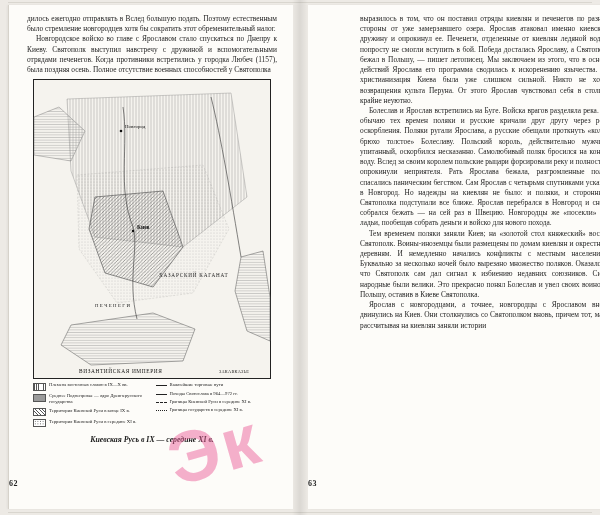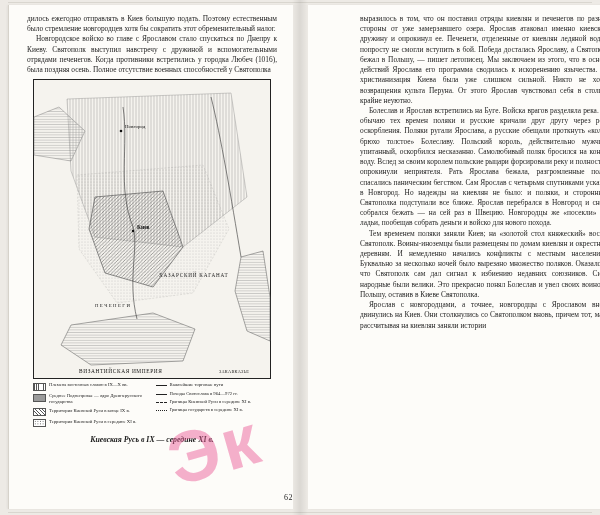--- a/index.html
+++ b/index.html
@@ -41,22 +41,22 @@
   .line-solid{border-top:1.4px solid #222;}
   .line-arrow{border-top:1px solid #222;}
   .line-dashed{border-top:1.2px dashed #222;}
   .line-dashdot{border-top:1.2px dotted #222;}
   .legend-label{display:block;}
   .map-caption{
     text-align:center;font-style:italic;font-weight:bold;
     font-size:7.8px;margin-top:5px;
   }
   .pagenum{
-    position:absolute;bottom:7px;left:0;right:0;
-    text-align:right;font-size:8px;letter-spacing:0.5px;
+    position:absolute;bottom:21px;left:0;right:0;
+    text-align:left;font-size:8px;letter-spacing:0.5px;font-weight:bold;
   }
   .watermark{
     position:absolute;left:168px;top:408px;
     font-family:"Liberation Sans","DejaVu Sans",sans-serif;
     font-size:72px;font-weight:bold;letter-spacing:3px;
     color:rgba(235,92,150,0.48);
     transform:rotate(-16deg);
     pointer-events:none;z-index:5;
   }
   .edge-top{position:absolute;top:2px;left:8px;right:8px;height:0;border-top:1px solid #d9d6cf;}
@@ -65,22 +65,22 @@
 </head>
 <body>
 
 <div class="spread">
   <div class="edge-top"></div>
   <div class="edge-bottom"></div>
   <div class="spine"></div>
 
   <div class="page page-left">
     <div class="content">
-      <p class="body-text noindent">дилось ежегодно отправлять в Киев большую подать. Поэтому естественным было стремление новгородцев хотя бы сократить этот обременительный налог.</p>
-      <p class="body-text">Новгородское войско во главе с Ярославом стало спускаться по Днепру к Киеву. Святополк выступил навстречу с дружиной и вспомогательными отрядами печенегов. Когда противники встретились у городка Любеч (1016), была поздняя осень. Полное отсутствие военных способностей у Святополка</p>
+      <p class="body-text noindent">дилось ежегодно отправлять в Вслед большую подать. Поэтому естественным было стремление новгородцев хотя бы сократить этот обременительный налог.</p>
+      <p class="body-text">Новгородское войско во главе с Ярославом стало спускаться по Днепру к Киеву. Святополк выступил навстречу с дружиной и вспомогательными отрядами печенегов. Когда противники встретились у городка Любеч (1157), была поздняя осень. Полное отсутствие военных способностей у Святополка</p>
 
       <div class="map-figure">
         <div class="map-frame">
           <svg width="238" height="300" viewBox="0 0 238 300" xmlns="http://www.w3.org/2000/svg">
             <defs>
               <pattern id="pVert" width="3" height="3" patternUnits="userSpaceOnUse">
                 <path d="M1,0V3" stroke="#8a8a8a" stroke-width="0.5"></path>
               </pattern>
               <pattern id="pDiag" width="3.5" height="3.5" patternUnits="userSpaceOnUse">
                 <path d="M0,3.5L3.5,0" stroke="#5e5e5e" stroke-width="0.55"></path>

